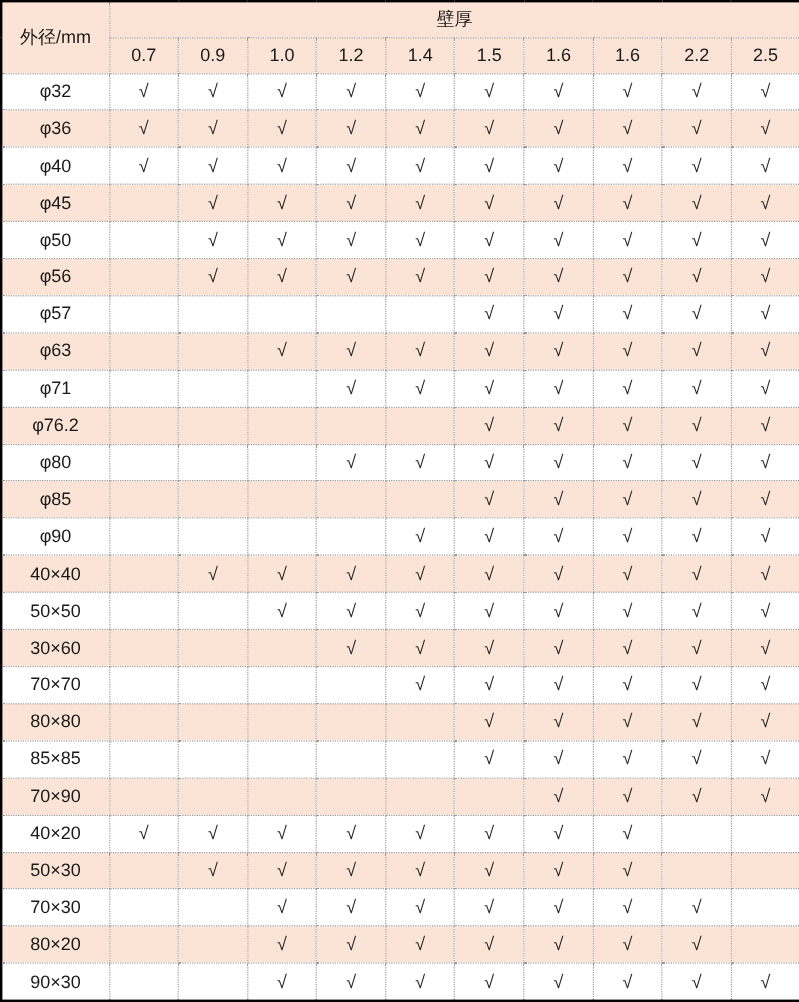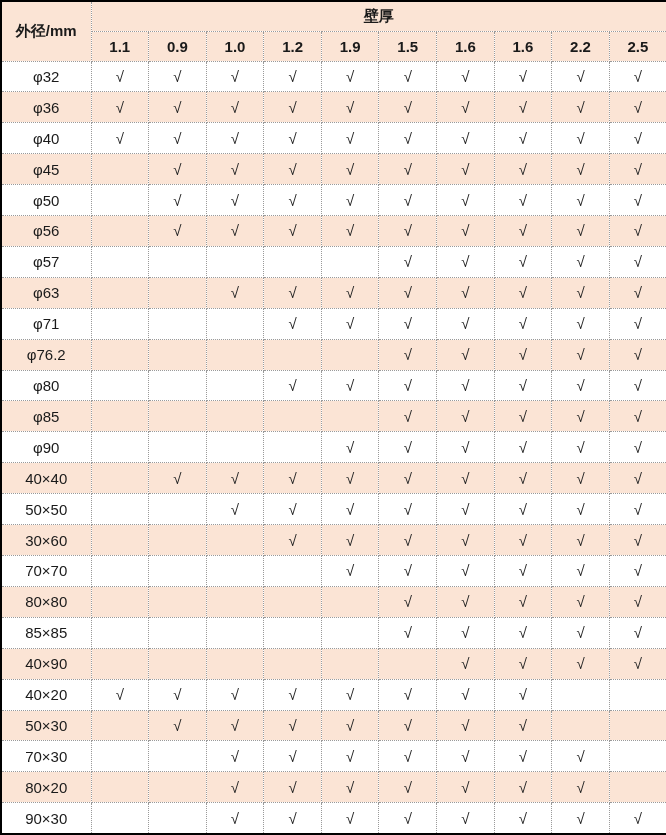--- a/index.html
+++ b/index.html
@@ -26,21 +26,21 @@
     text-align: center;
     vertical-align: middle;
     padding: 0;
     overflow: hidden;
     white-space: nowrap;
   }
   thead tr { height: 30px; }
   tbody tr { height: 21px; }
   thead th {
     background: #fbe4d5;
-    font-weight: bold;
+    font-weight: normal;
     font-size: 15px;
   }
   th.corner { width: 90px; }
   td.label {
     font-size: 15px;
     background: #ffffff;
   }
   td.check {
     font-size: 15px;
     color: #262626;
@@ -64,25 +64,25 @@
       <col style="width:57.6px">
       <col style="width:57.6px">
     <col style="width:57.6px">
   </colgroup>
   <thead>
     <tr>
       <th class="corner" rowspan="2">外径/mm</th>
       <th class="group" colspan="10">壁厚</th>
     </tr>
     <tr id="thickness-row">
-        <th>1.1</th>
+        <th>0.7</th>
         <th>0.9</th>
         <th>1.0</th>
         <th>1.2</th>
-        <th>1.9</th>
+        <th>1.4</th>
         <th>1.5</th>
         <th>1.6</th>
         <th>1.6</th>
         <th>2.2</th>
         <th>2.5</th>
       </tr>
   </thead>
   <tbody id="table-body">
       <tr>
         <td class="label">φ32</td>
@@ -325,21 +325,21 @@
         <td class="check"></td>
         <td class="check"></td>
         <td class="check"></td>
         <td class="check">√</td>
         <td class="check">√</td>
         <td class="check">√</td>
         <td class="check">√</td>
         <td class="check">√</td>
       </tr>
       <tr class="alt">
-        <td class="label">40×90</td>
+        <td class="label">70×90</td>
         <td class="check"></td>
         <td class="check"></td>
         <td class="check"></td>
         <td class="check"></td>
         <td class="check"></td>
         <td class="check"></td>
         <td class="check">√</td>
         <td class="check">√</td>
         <td class="check">√</td>
         <td class="check">√</td>

